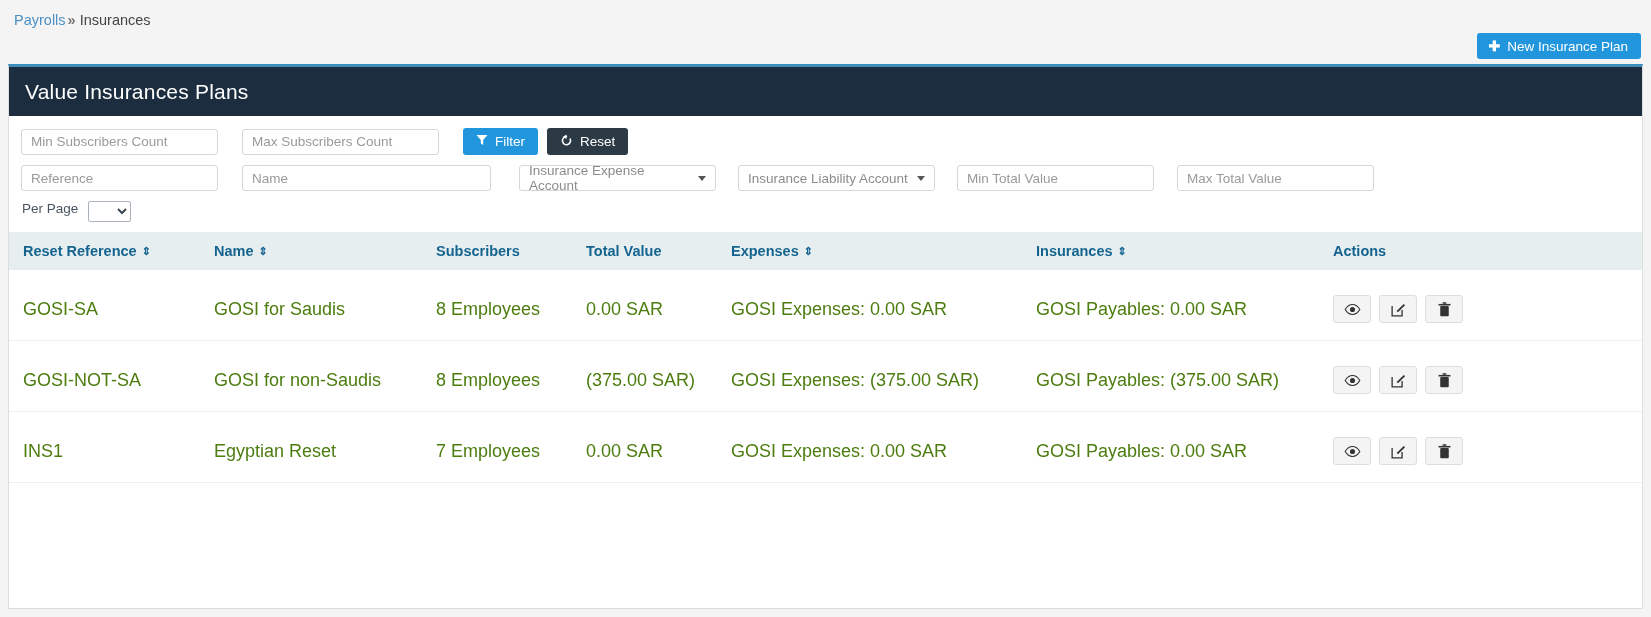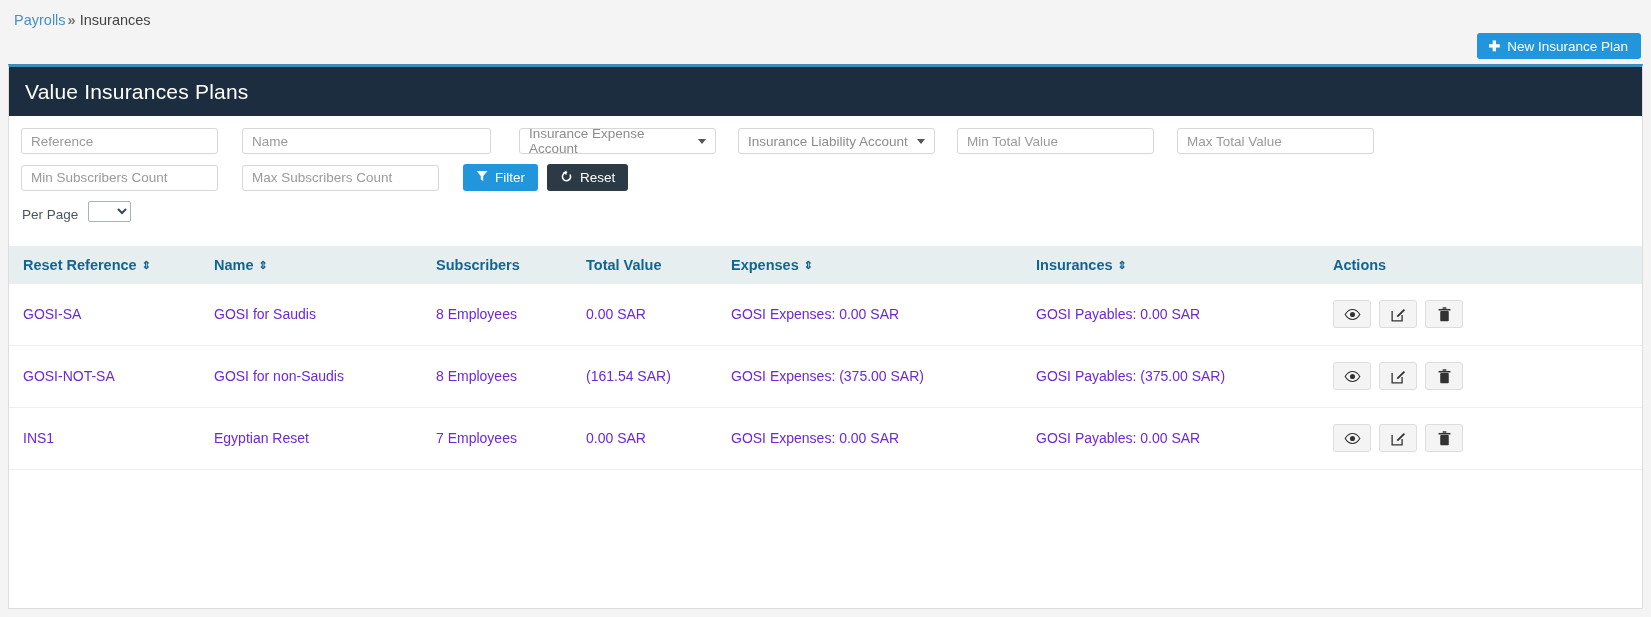--- a/index.html
+++ b/index.html
@@ -122,23 +122,23 @@
     font-family: "Liberation Sans", sans-serif;
     color: #fff;
     cursor: pointer;
     padding: 0 13px;
   }
   .btn-filter { background: #2196dd; margin-right: 9px; }
   .btn-reset  { background: #2b3a45; }
 
   
   .perpage-row {
-    display: flex; align-items: flex-end;
+    display: flex; align-items: flex-start;
     padding: 0 0 0 13px;
-    margin-top: 3px; margin-bottom: 24px;
+    margin-top: 3px; margin-bottom: 10px;
     gap: 10px;
   }
   .perpage-label { font-size: 13.5px; color: #4a5560; }
   .perpage-select {
     font-family: "Liberation Sans", sans-serif;
     font-size: 13px;
     color: #3b4753;
     height: 21px;
     border: 1px solid #aab2bb;
     border-radius: 2px;
@@ -161,23 +161,23 @@
   thead th:first-child { padding-left: 14px; }
   .sort-ico {
     display: inline-block;
     margin-left: 5px;
     font-size: 11px;
     line-height: 1;
     position: relative;
     top: -1px;
   }
   tbody td {
-    font-size: 14px;
-    color: #6d28d9;
-    padding: 16px 0 17px 0;
+    font-size: 18px;
+    color: #4d7c0f;
+    padding: 25px 0 17px 0;
     border-bottom: 1px solid #eceef0;
     vertical-align: middle;
     white-space: nowrap;
     overflow: hidden;
     text-overflow: ellipsis;
   }
   tbody td:first-child { padding-left: 14px; }
   tbody tr:last-child td { border-bottom: 1px solid #eceef0; }
 
   .col-ref  { width: 205px; }
@@ -230,38 +230,20 @@
 
   <div class="panel">
 
     <div class="panel-header">
       <span class="panel-title">Value Insurances Plans</span>
     </div>
 
     <div class="filters">
 
       <div class="filter-row">
-        <input class="fld w-ref" placeholder="Reference" style="">
-        <input class="fld w-name" placeholder="Name" style="">
-
-        <div class="selbox w-sel">
-          <span>Insurance Expense Account</span>
-          <span class="caret"></span>
-        </div>
-
-        <div class="selbox w-sel2">
-          <span>Insurance Liability Account</span>
-          <span class="caret"></span>
-        </div>
-
-        <input class="fld w-min" placeholder="Min Total Value" style="">
-        <input class="fld w-max" placeholder="Max Total Value" style="">
-      </div>
-
-      <div class="filter-row">
         <input class="fld w-minsub" placeholder="Min Subscribers Count" style="">
         <input class="fld w-maxsub" placeholder="Max Subscribers Count" style="">
 
         <button class="btn btn-filter">
           <span>
             <svg width="12" height="12" viewBox="0 0 12 12">
                 <polygon points="0.5,1 11.5,1 7.2,6 7.2,11 4.8,9.4 4.8,6" fill="#fff"></polygon>
               </svg>
           </span>
           <span>Filter</span>
@@ -269,20 +251,38 @@
 
         <button class="btn btn-reset">
           <span>
             <svg width="13" height="13" viewBox="0 0 16 16">
               <path d="M8 3.2a5 5 0 1 0 4.6 3.05" stroke="#fff" stroke-width="1.9" fill="none" stroke-linecap="round"></path>
               <polygon points="8,0.6 8,6 3.6,3.3" fill="#fff"></polygon>
             </svg>
           </span>
           <span>Reset</span>
         </button>
+      </div>
+
+      <div class="filter-row">
+        <input class="fld w-ref" placeholder="Reference" style="">
+        <input class="fld w-name" placeholder="Name" style="">
+
+        <div class="selbox w-sel">
+          <span>Insurance Expense Account</span>
+          <span class="caret"></span>
+        </div>
+
+        <div class="selbox w-sel2">
+          <span>Insurance Liability Account</span>
+          <span class="caret"></span>
+        </div>
+
+        <input class="fld w-min" placeholder="Min Total Value" style="">
+        <input class="fld w-max" placeholder="Max Total Value" style="">
       </div>
     </div>
 
     <div class="perpage-row">
       <span class="perpage-label">Per Page</span>
       <select class="perpage-select">
         <option>15</option>
       </select>
     </div>
 
@@ -344,21 +344,21 @@
                 </span>
               </button>
             </div>
           </td>
         </tr>
 
         <tr>
           <td>GOSI-NOT-SA</td>
           <td>GOSI for non-Saudis</td>
           <td>8 Employees</td>
-          <td>(161.54 SAR)</td>
+          <td>(375.00 SAR)</td>
           <td>GOSI Expenses: (375.00 SAR)</td>
           <td>GOSI Payables: (375.00 SAR)</td>
           <td class="actions-cell">
             <div class="act-group">
               <button class="act-btn">
                 <span>
                   <svg width="17" height="13" viewBox="0 0 20 13">
                       <path d="M10 0.7C4.8 0.7 1.4 6.5 1.4 6.5S4.8 12.3 10 12.3 18.6 6.5 18.6 6.5 15.2 0.7 10 0.7z" fill="none" stroke="#333" stroke-width="1.3"></path>
                       <circle cx="10" cy="6.5" r="3" fill="#333"></circle>
                     </svg>

